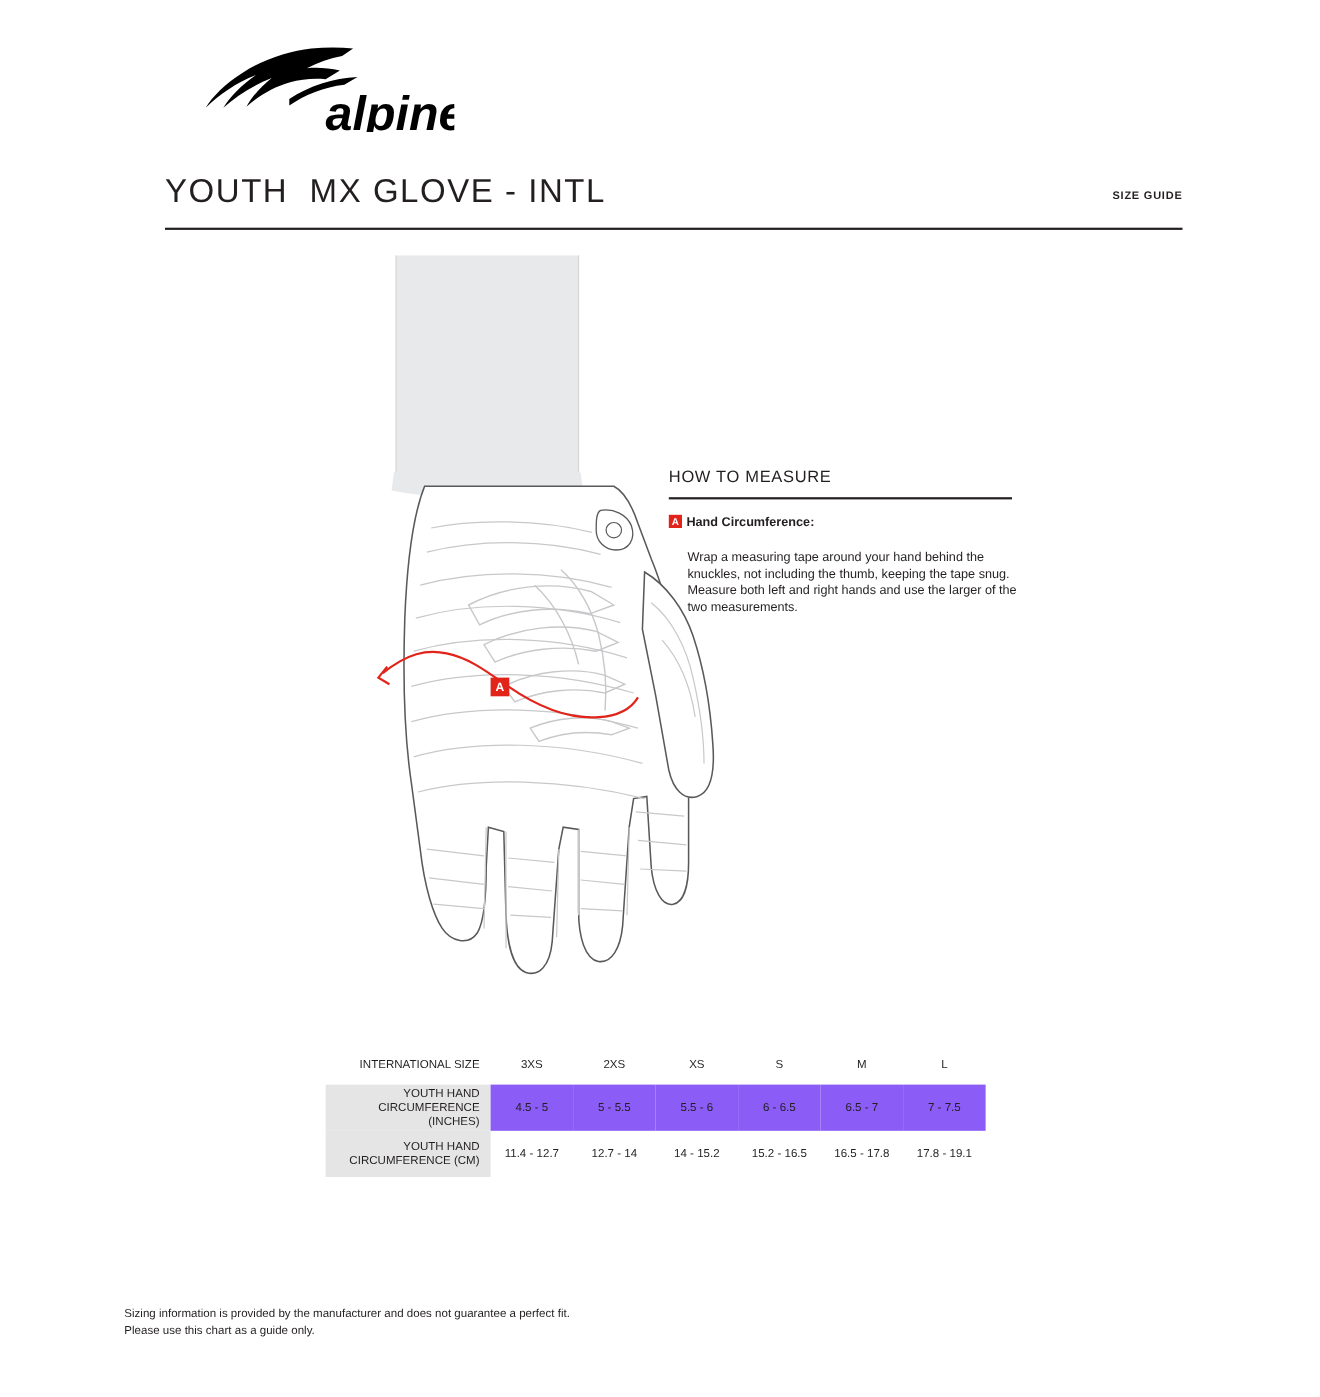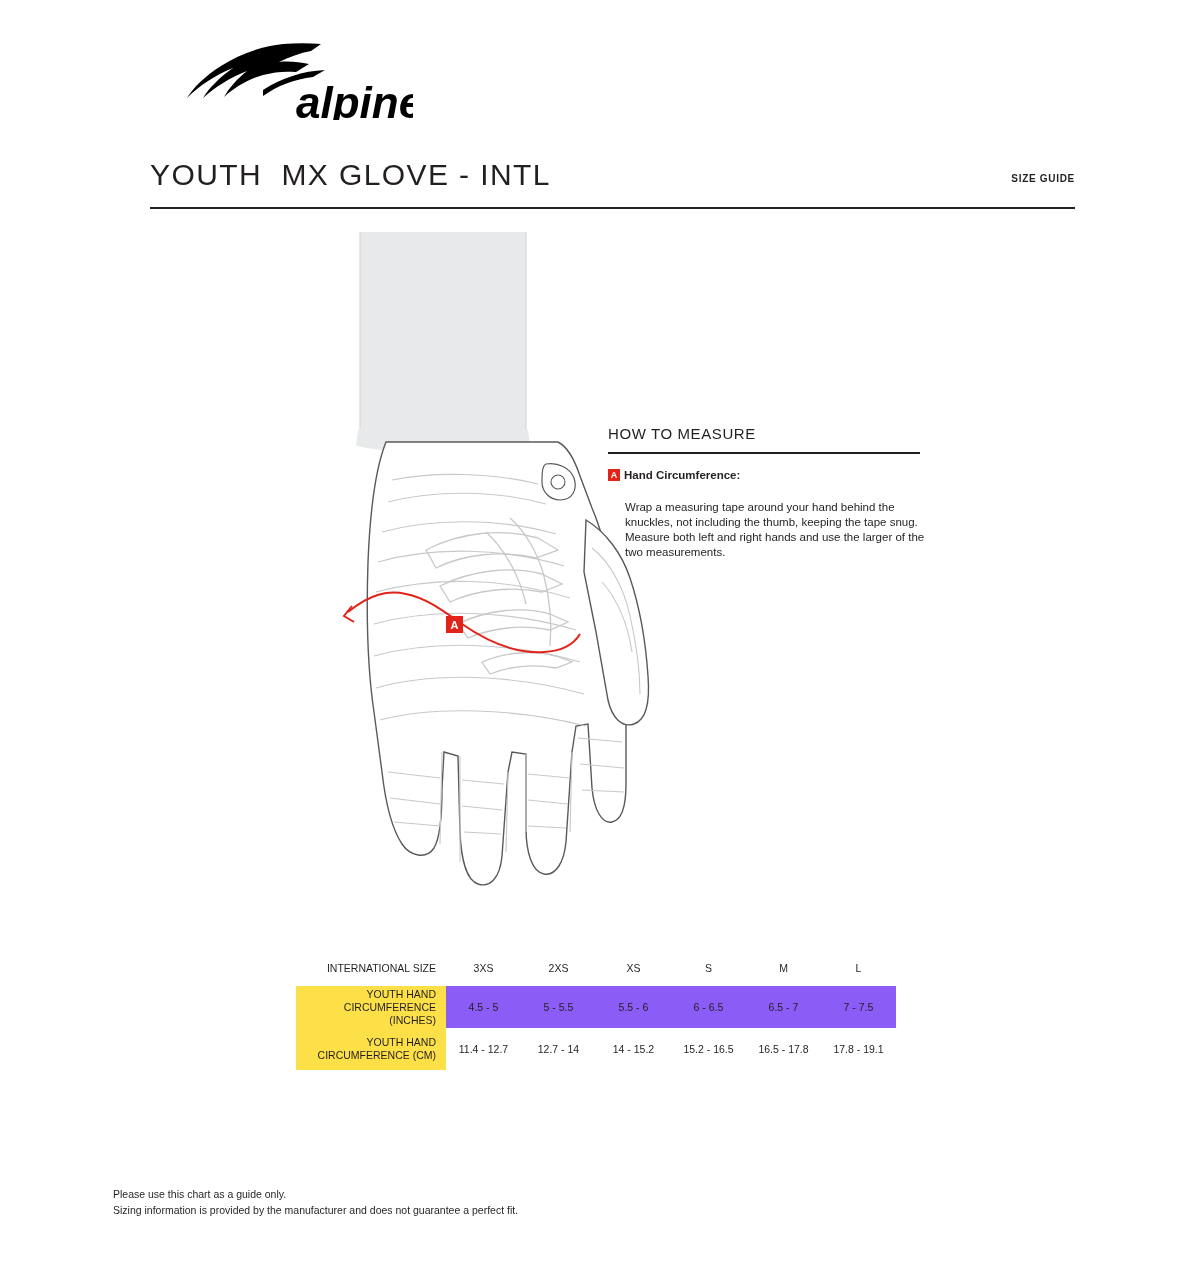--- a/index.html
+++ b/index.html
@@ -149,21 +149,21 @@
     width: 150px;
     text-align: right !important;
     padding-right: 10px !important;
     font-weight: bold;
     font-size: 10.5px;
     line-height: 13px;
   }
   tr.r-head td { height: 36px; }
   tr.r-inch td { height: 42px; background: #8b5cf6; }
   tr.r-cm   td { height: 42px; }
-  tr.r-inch td.row-head, tr.r-cm td.row-head { background: #fde047; }
+  tr.r-inch td.row-head, tr.r-cm td.row-head { background: #e5e5e5; }
 
   
   .footer {
     position: absolute;
     left: 113px;
     top: 1186px;
     font-size: 10.5px;
     line-height: 16px;
     color: #231f20;
   }
@@ -312,15 +312,15 @@
         <td>14 - 15.2</td>
         <td>15.2 - 16.5</td>
         <td>16.5 - 17.8</td>
         <td>17.8 - 19.1</td>
       </tr>
     </tbody>
   </table>
 </div>
 
 <div class="footer">
+  <div>Sizing information is provided by the manufacturer and does not guarantee a perfect fit.</div>
   <div>Please use this chart as a guide only.</div>
-  <div>Sizing information is provided by the manufacturer and does not guarantee a perfect fit.</div>
 </div>
 
 </body></html>

